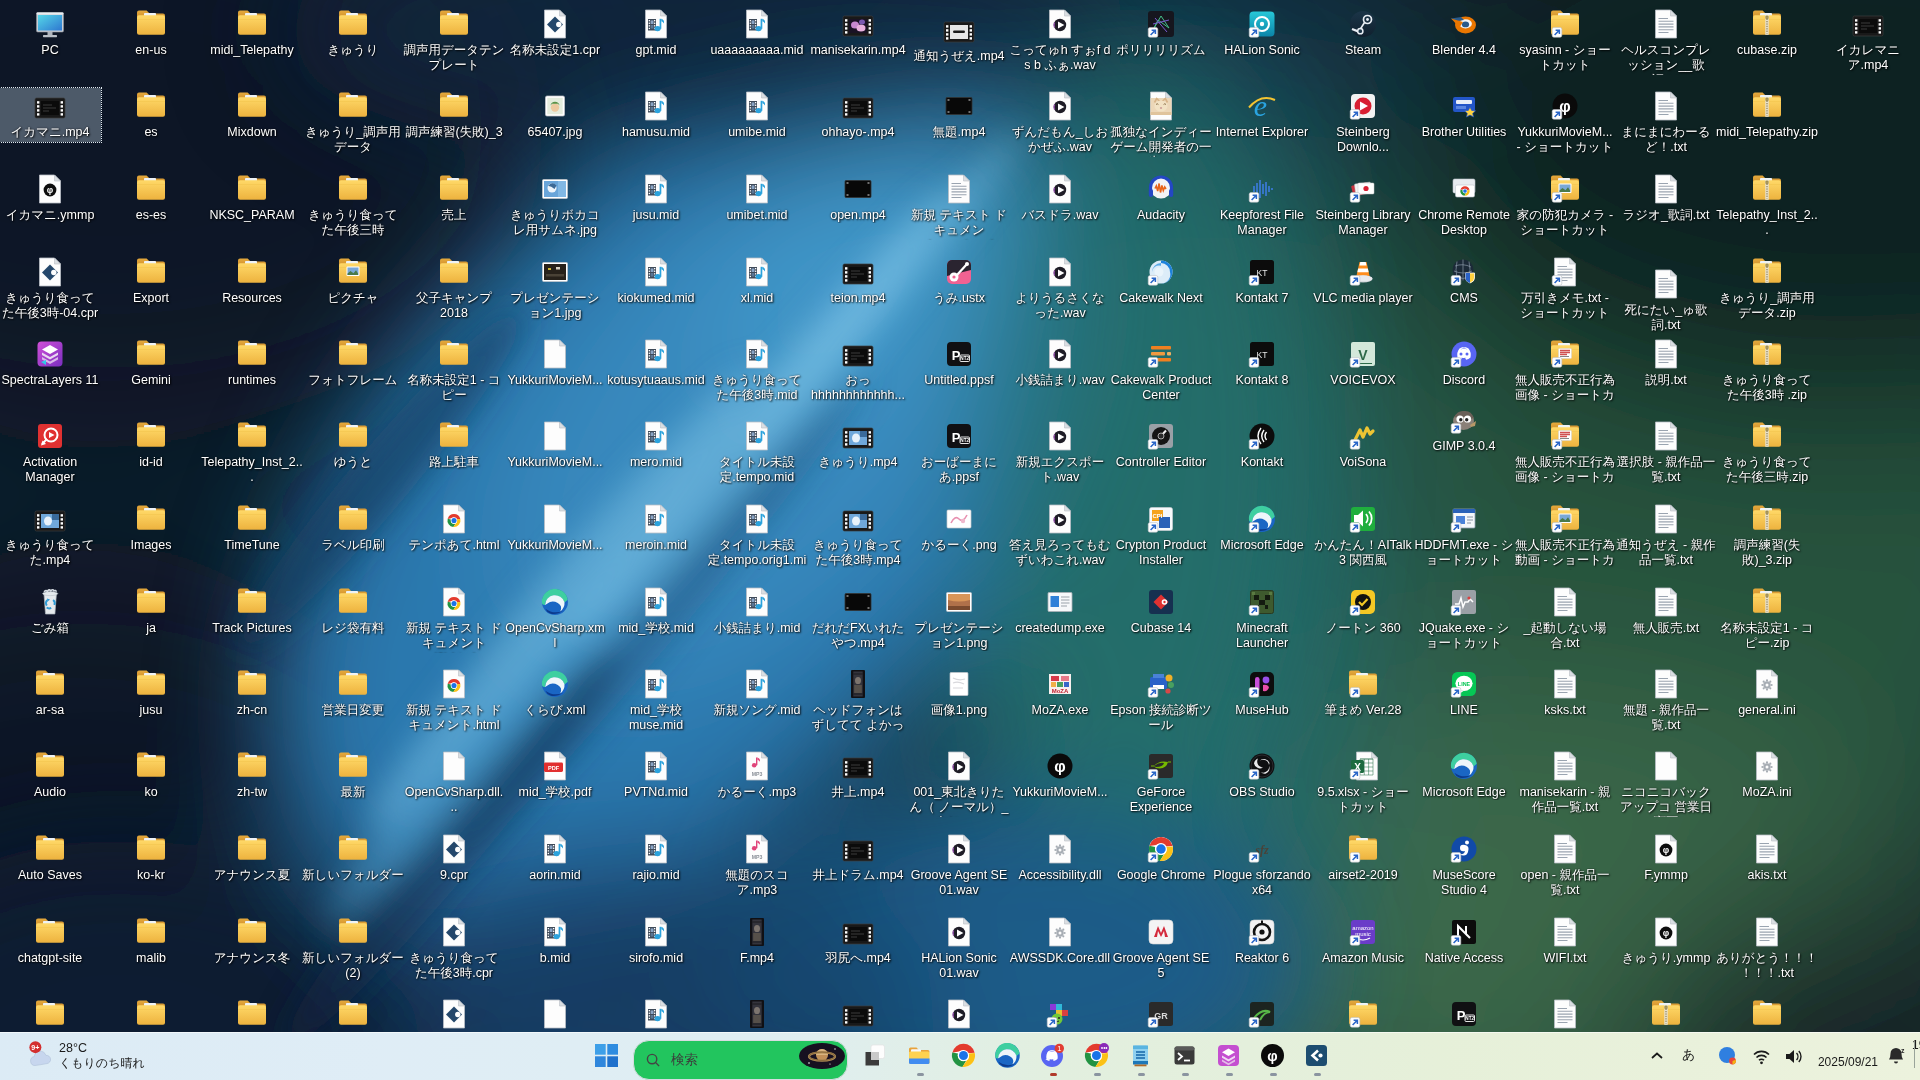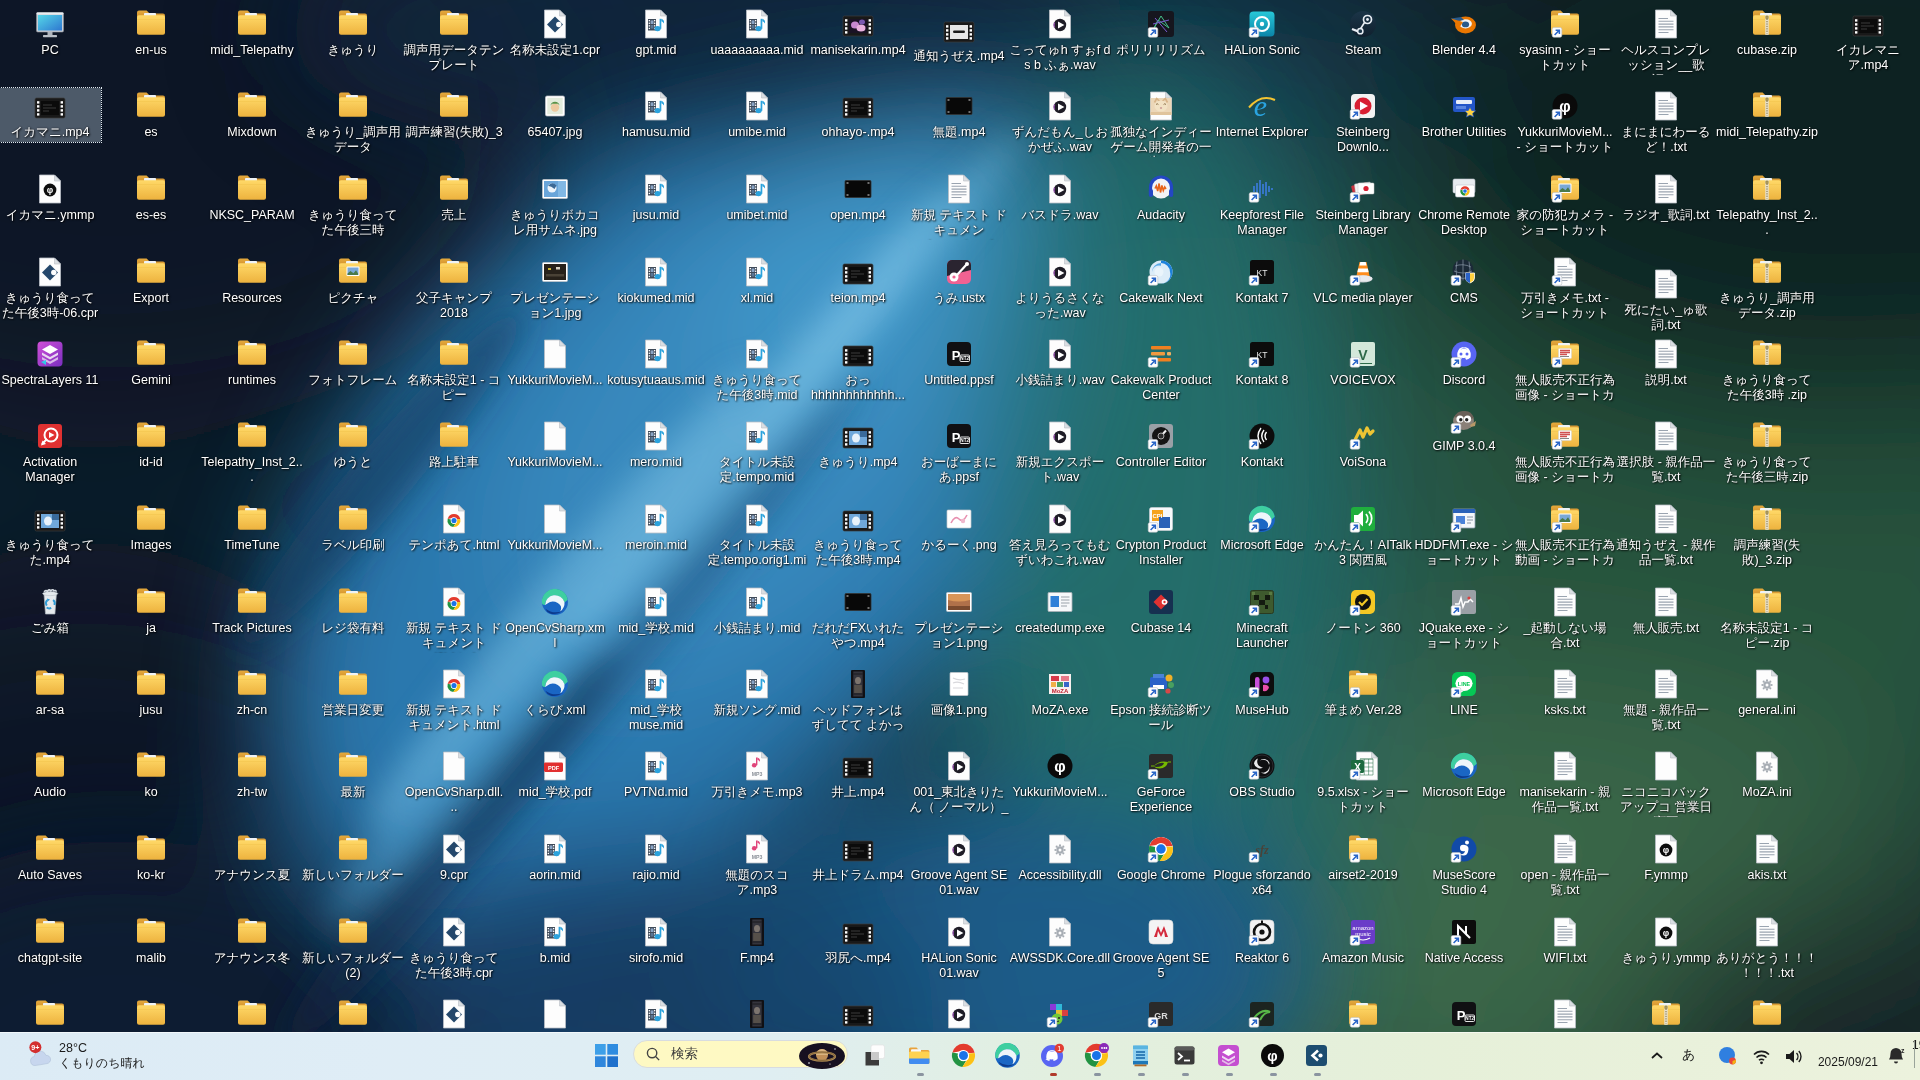--- a/index.html
+++ b/index.html
@@ -9,22 +9,22 @@
  text-shadow:1px 1px 2px rgba(0,0,0,.95),0 0 2px rgba(0,0,0,.7);
  max-height:32px;overflow:hidden;word-wrap:break-word}
 .ic.sel{background:rgba(190,210,225,.36);outline:1px dotted #dfe8ef;padding-bottom:2px;margin-top:-2px;padding-top:2px}
 #tbar{position:absolute;left:0;top:1032px;width:1920px;height:48px;
  background:linear-gradient(90deg,#dcebf5 0,#dfedf6 20%,#dfeef2 40%,#e2efdf 55%,#e6f0d9 75%,#ecf2dd 100%);
  border-top:1px solid rgba(255,255,255,.6)}
 .wx{position:absolute;left:26px;top:1035px;display:flex;align-items:center}
 .wxt{margin-left:3px}
 .wxt .t1{font-size:12.5px;color:#1b1b1b;line-height:16px}
 .wxt .t2{font-size:12px;color:#1b1b1b;line-height:15px}
-#search{position:absolute;left:633px;top:1040px;width:215px;height:28px;border-radius:16px;
- background:#fef9c3;border:1px solid #d8dce0;display:flex;align-items:center;padding-left:12px;
+#search{position:absolute;left:633px;top:1040px;width:215px;height:40px;border-radius:16px;
+ background:#22c55e;border:1px solid #d8dce0;display:flex;align-items:center;padding-left:12px;
  font-size:13.5px;color:#3c3c3c}
 #saturn{position:absolute;right:2px;top:2px}
 .cico{position:absolute}
 .bar{position:absolute;top:1073px;width:7px;height:3px;border-radius:2px}
 .trt{position:absolute;font-size:12px;color:#1a1a1a;line-height:14px}
 </style></head><body>
 
 <svg id="wall" width="1920" height="1080" viewBox="0 0 1920 1080" preserveAspectRatio="none">
 <rect width="1920" height="1080" fill="#0e1d2b"></rect>
 <defs>
@@ -993,21 +993,21 @@
 <div class="ic" style="left:1716px;top:173px">
     <svg class="g" viewBox="0 0 32 32">
       <use href="#zip"></use>
     </svg>
     <div class="lb">Telepathy_Inst_2...</div>
   </div>
 <div class="ic" style="left:-1px;top:256px">
     <svg class="g" viewBox="0 0 32 32">
       <use href="#cpr"></use>
     </svg>
-    <div class="lb">きゅうり食ってた午後3時-06.cpr</div>
+    <div class="lb">きゅうり食ってた午後3時-04.cpr</div>
   </div>
 <div class="ic" style="left:100px;top:256px">
     <svg class="g" viewBox="0 0 32 32">
       <use href="#fol"></use>
     </svg>
     <div class="lb">Export</div>
   </div>
 <div class="ic" style="left:201px;top:256px">
     <svg class="g" viewBox="0 0 32 32">
       <use href="#fol"></use>
@@ -1710,21 +1710,21 @@
 <div class="ic" style="left:605px;top:750px">
     <svg class="g" viewBox="0 0 32 32">
       <use href="#mid"></use>
     </svg>
     <div class="lb">PVTNd.mid</div>
   </div>
 <div class="ic" style="left:706px;top:750px">
     <svg class="g" viewBox="0 0 32 32">
       <use href="#mp3"></use>
     </svg>
-    <div class="lb">万引きメモ.mp3</div>
+    <div class="lb">かるーく.mp3</div>
   </div>
 <div class="ic" style="left:807px;top:750px">
     <svg class="g" viewBox="0 0 32 32">
       <use href="#filmD"></use>
     </svg>
     <div class="lb">井上.mp4</div>
   </div>
 <div class="ic" style="left:908px;top:750px">
     <svg class="g" viewBox="0 0 32 32">
       <use href="#wav"></use>

